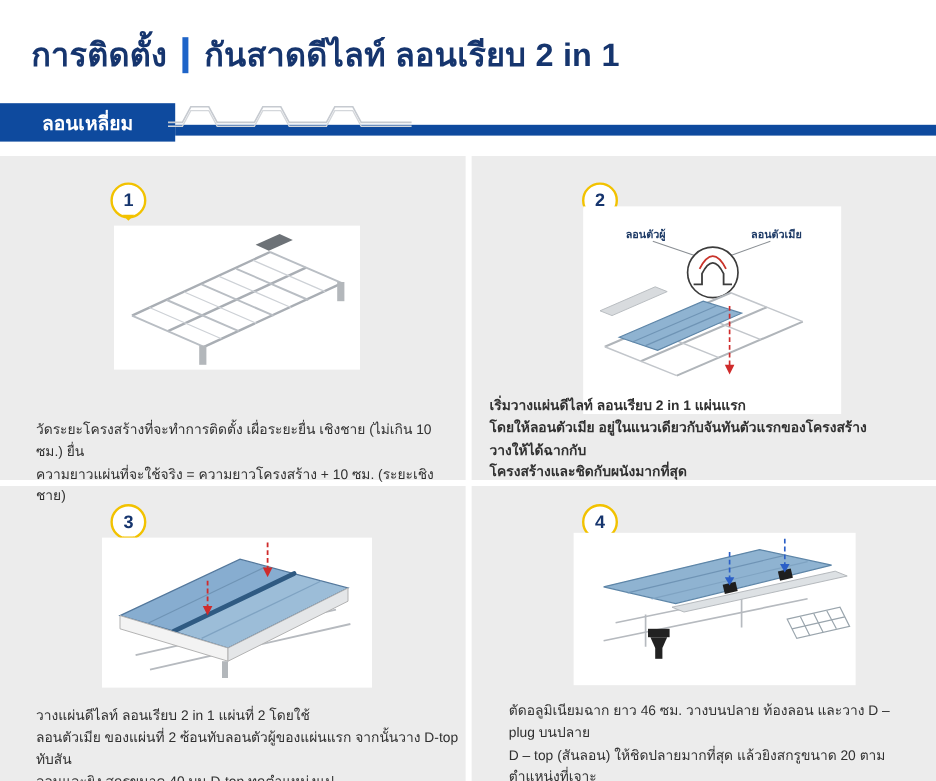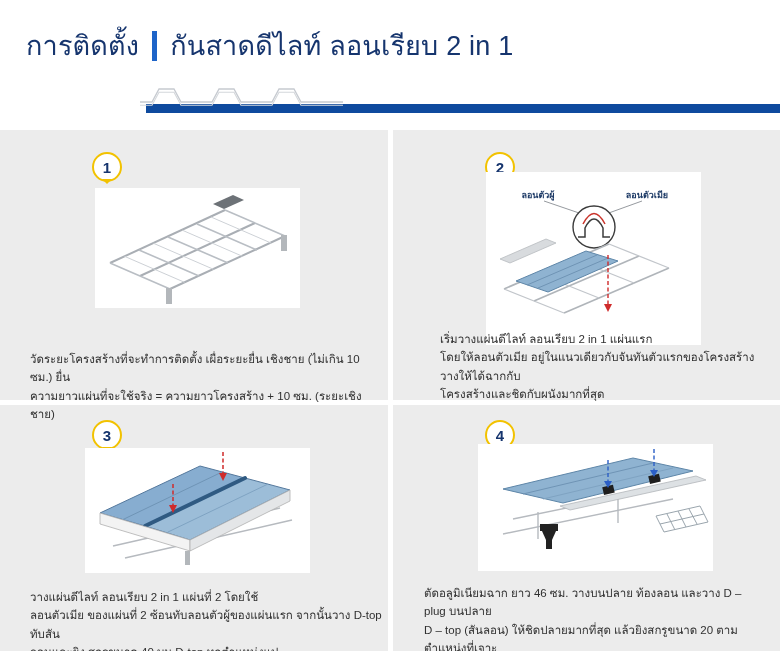--- a/index.html
+++ b/index.html
@@ -2,21 +2,21 @@
 <html><head>
 <meta charset="utf-8">
 <style>
   * { margin:0; padding:0; box-sizing:border-box; }
   html,body { background:#fff; }
   body { width:780px; height:651px; font-family:"Liberation Sans", sans-serif; position:relative; }
   .page { position:relative; width:780px; height:651px; background:#ffffff; overflow:hidden; }
 
   
   .title-row { position:absolute; left:26px; top:24px; display:flex; align-items:center; gap:13px; }
-  .title-text { font-size:27px; font-weight:normal; color:#16356e; letter-spacing:0.2px; }
+  .title-text { font-size:27px; font-weight:bold; color:#16356e; letter-spacing:0.2px; }
   .title-divider { width:5px; height:30px; background:#1e64c8; }
 
   .banner { position:absolute; left:0; top:86px; width:780px; height:32px; }
   .banner-box { position:absolute; left:0; top:0; width:146px; height:32px; background:#0e4a9e;
                 color:#fff; display:flex; align-items:center; justify-content:center;
                 font-size:16px; font-weight:bold; }
   .banner-strip { position:absolute; left:146px; right:0; top:18px; height:9px; background:#0e4a9e; }
   .profile-svg { position:absolute; left:140px; top:-4px; }
 
   
@@ -41,20 +41,21 @@
 <div class="page">
 
   <div class="title-row">
     <span class="title-text">การติดตั้ง</span>
     <span class="title-divider"></span>
     <span class="title-text">กันสาดดีไลท์ ลอนเรียบ 2 in 1</span>
   </div>
 
   <div class="banner">
     <div class="banner-strip"></div>
+    <div class="banner-box">ลอนเหลี่ยม</div>
     <svg class="profile-svg" width="205" height="30" viewBox="0 0 205 30">
       <path d="M0 20 H12 L19 7 H34 L41 20 H72 L79 7 H94 L101 20 H132 L139 7 H154 L161 20 H203" fill="none" stroke="#c6cad0" stroke-width="1.3"></path>
       <path d="M0 20 H12 L19 7 H34 L41 20 H72 L79 7 H94 L101 20 H132 L139 7 H154 L161 20 H203" fill="none" stroke="#d4d7db" stroke-width="1.1" transform="translate(0,3.2)"></path>
     </svg>
   </div>
 
   <div class="content-bg"></div>
   <div class="divider-v"></div>
   <div class="divider-h"></div>
 
@@ -118,21 +119,21 @@
         <g stroke="#6f94b5" stroke-width="1">
           <path d="M41 98 L111 68"></path>
             <path d="M52 101 L122 71"></path>
         </g>
         <g>
           <path d="M122 68 L122 118" stroke="#cf2b2b" stroke-width="1.4" stroke-dasharray="4 2.5" fill="none"></path>
           <polygon points="118,117 126,117 122,125" fill="#cf2b2b"></polygon>
         </g>
       </svg>
     </div>
-    <p class="caption" style="left:440px; top:330px; width:335px;">เริ่มวางแผ่นดีไลท์ ลอนเรียบ 2 in 1 แผ่นแรก
+    <p class="caption" style="left:408px; top:330px; width:335px;font-weight:bold;">เริ่มวางแผ่นดีไลท์ ลอนเรียบ 2 in 1 แผ่นแรก
 โดยให้ลอนตัวเมีย อยู่ในแนวเดียวกับจันทันตัวแรกของโครงสร้าง วางให้ได้ฉากกับ
 โครงสร้างและชิดกับผนังมากที่สุด</p>
   </section>
 
   <section>
     <div class="badge" style="left:92px; top:420px;">3</div>
     <div class="illus" style="left:85px; top:448px; width:225px; height:125px;">
       <svg width="225" height="125" viewBox="0 0 225 125">
         <g stroke="#b6babf" stroke-width="1.5" fill="none">
           <path d="M28 98 L195 60"></path>

